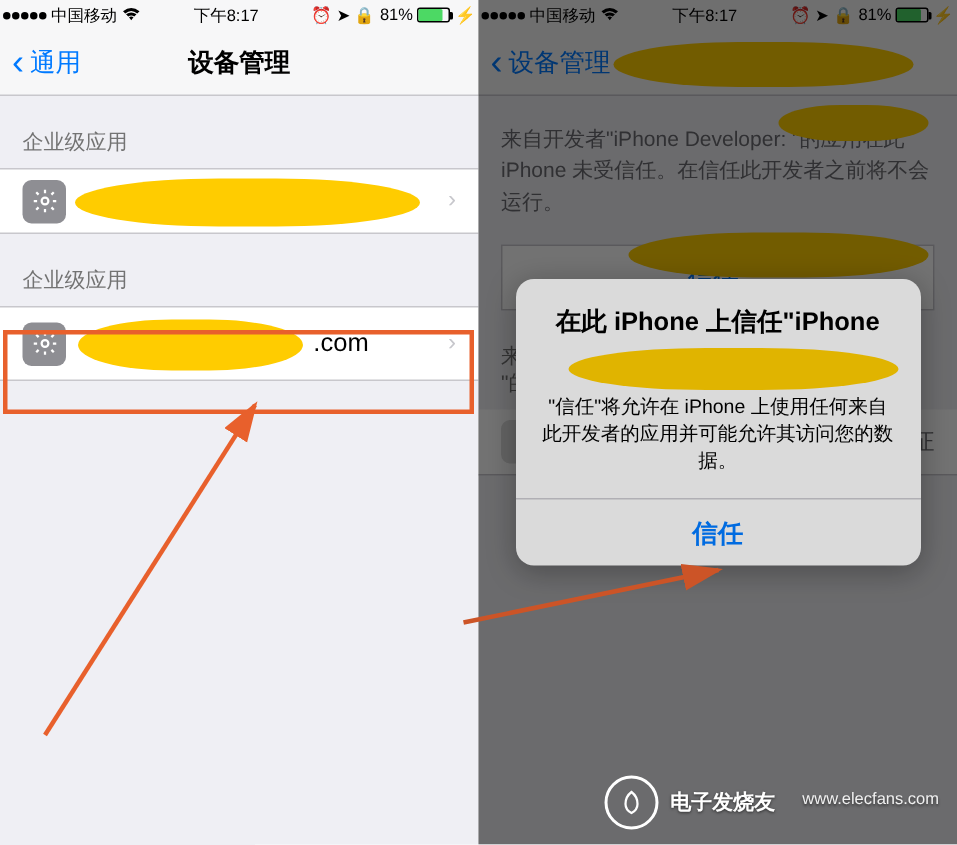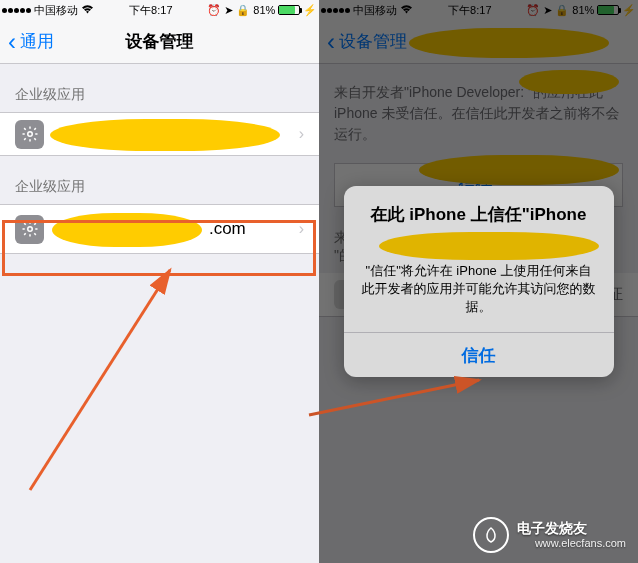--- a/index.html
+++ b/index.html
@@ -120,21 +120,21 @@
     
     .watermark {
       position: absolute; right: 12px; bottom: 10px; z-index: 50;
       color: #fff; display: flex; align-items: center; gap: 8px;
       text-shadow: 0 1px 2px rgba(0,0,0,0.6);
     }
     .wm-logo {
       width: 36px; height: 36px; border: 2px solid #fff; border-radius: 50%;
       display: flex; align-items: center; justify-content: center;
     }
-    .wm-text { display: flex; flex-direction: column; line-height: 1.1; justify-content: center; }
+    .wm-text { display: flex; flex-direction: row; line-height: 1.1; justify-content: center; }
     .wm-cn { font-size: 14px; font-weight: 600; }
     .wm-en { font-size: 11px; opacity: 0.9; margin-left: 18px; }
   </style>
 </head>
 <body>
 
 <div class="screens">
 
   <div class="screen">
 

